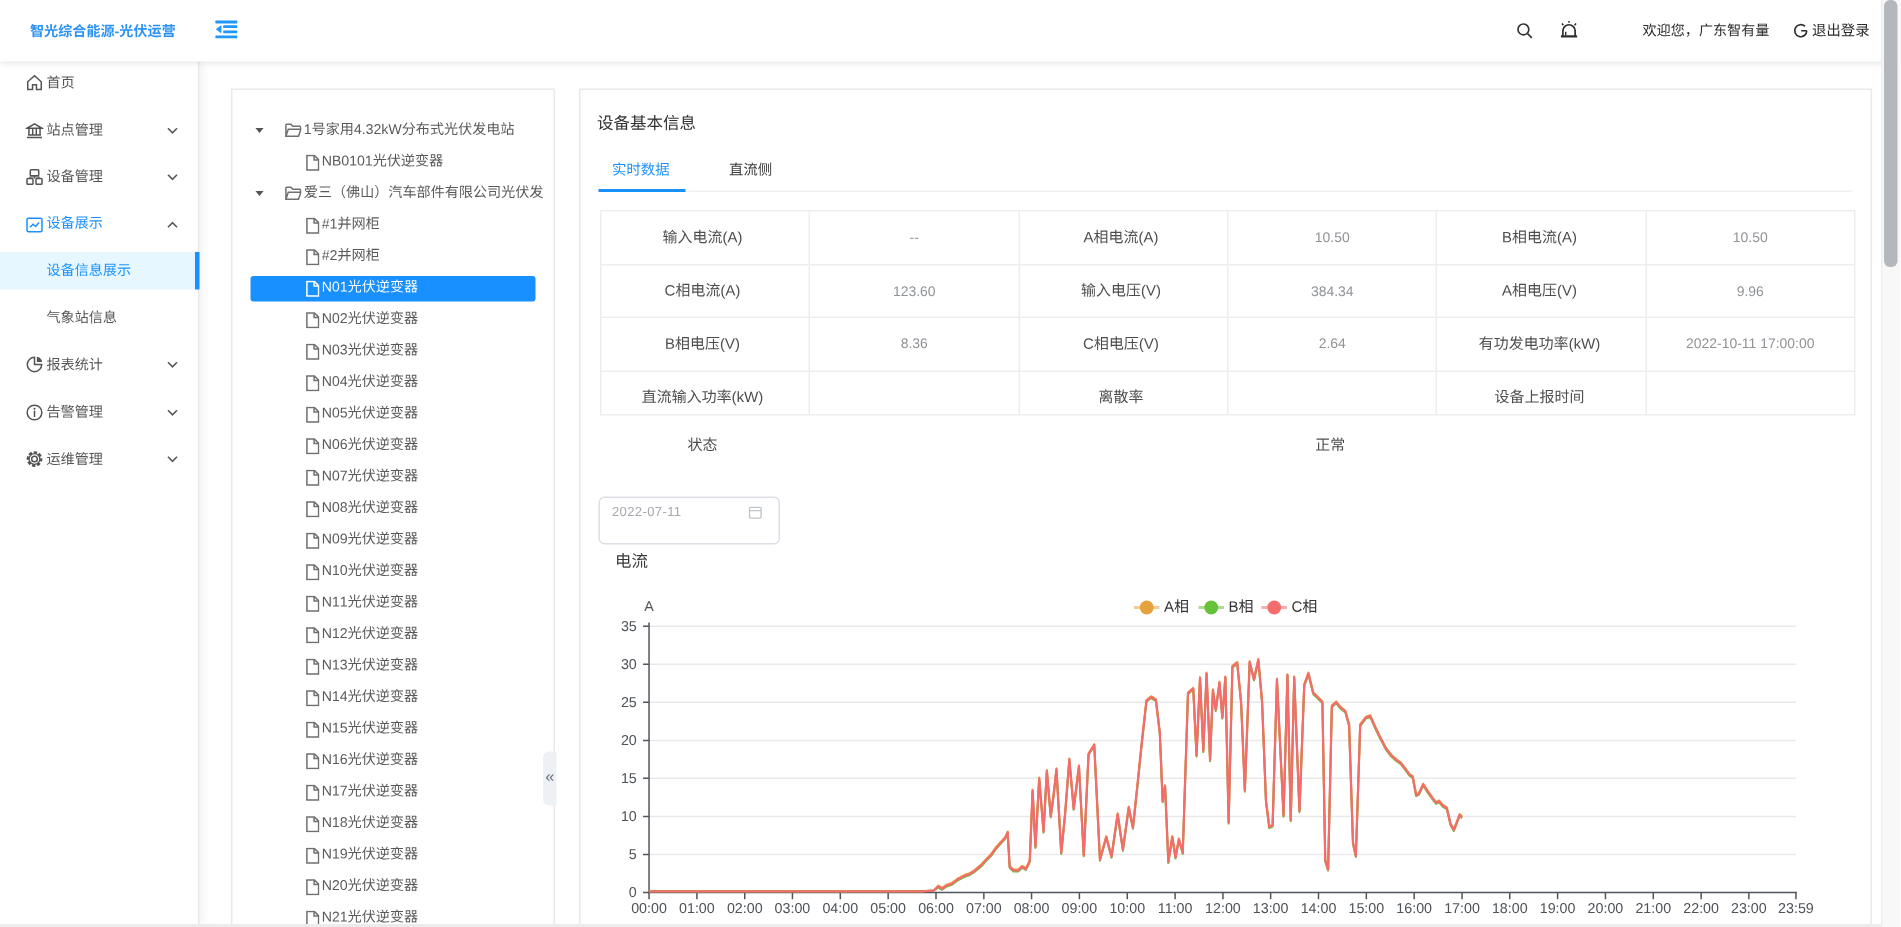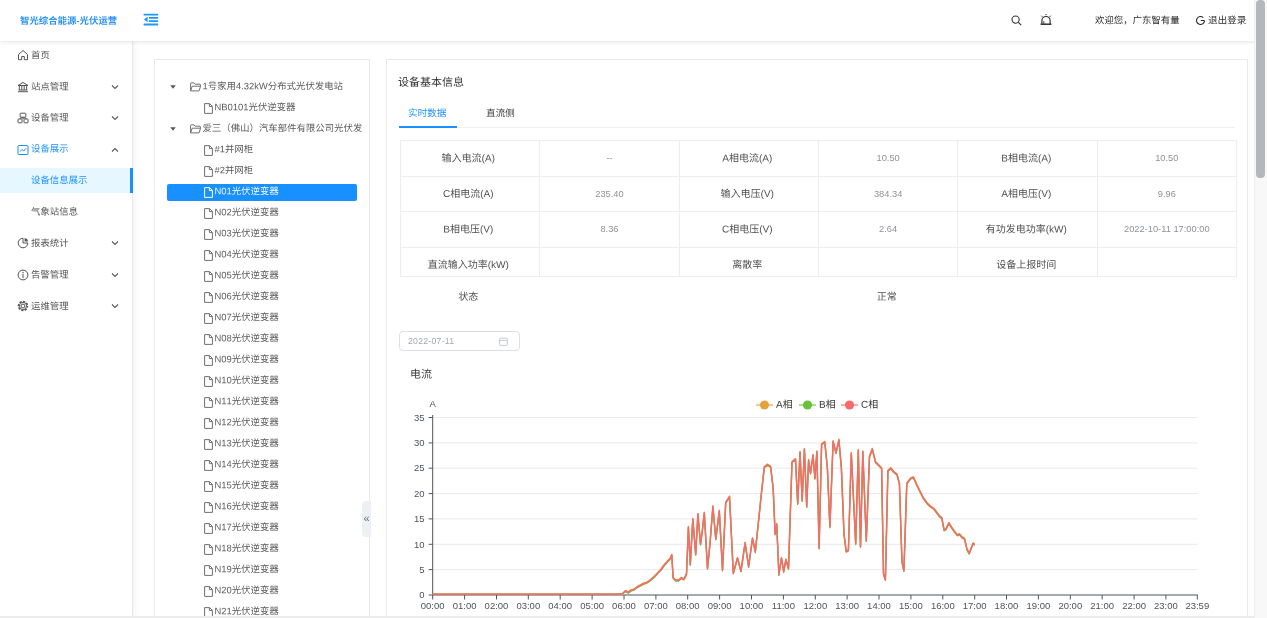--- a/index.html
+++ b/index.html
@@ -18,21 +18,21 @@
 .tsel{position:absolute;left:12px;top:124px;width:190px;height:17px;background:#1890ff;border-radius:2px;}
 #collbtn{position:absolute;left:362px;top:501px;width:9px;height:36px;background:#edf1f6;border-radius:4px 0 0 4px;color:#666c75;font-size:11px;line-height:34px;text-align:center;z-index:4;}
 #card{position:absolute;left:386px;top:59px;width:862px;height:600px;background:#fff;border:1px solid #e9e9e9;}
 #tabline{position:absolute;left:12px;top:66px;width:58px;height:2px;background:#1890ff;}
 #tabbar{position:absolute;left:12px;top:67px;width:836px;height:1px;background:#f0f0f0;}
 #tbl{position:absolute;left:13px;top:80px;border-collapse:collapse;table-layout:fixed;}
 #tbl td{border:1px solid #ededed;text-align:center;font-size:9.3px;width:139.33px;padding:0;}
 #tbl tr.r td{height:35.5px;}
 #tbl tr.last td{height:29px;}
 #tbl td.vl{color:#8f9296;}
-#dp{position:absolute;left:12px;top:271px;width:121px;height:20px;border:1px solid #dcdfe6;border-radius:4px;padding-left:28px;}
+#dp{position:absolute;left:12px;top:271px;width:121px;height:32px;border:1px solid #dcdfe6;border-radius:4px;padding-left:28px;}
 #dp .t{position:absolute;left:8px;top:0;line-height:19px;font-size:8.7px;color:#a3a8af;letter-spacing:.25px;}
 #dp svg{position:absolute;right:11px;top:5px;}
 #chart{position:absolute;left:4px;top:333px;}
 #sbtrack{position:absolute;right:0;top:0;width:13px;height:618px;background:#f8f8f8;border-left:1px solid #eeeeee;z-index:9;}
 #sbthumb{position:absolute;right:2px;top:0;width:9px;height:178px;background:#b4b8bd;border-radius:4px;}
 #botline{position:absolute;left:0;top:616px;width:1255px;height:2px;background:#ececec;z-index:8;}
 .hic{position:absolute;top:0;height:41px;display:flex;align-items:center;}
 </style>
 </head>
 <body>
@@ -253,21 +253,21 @@
         <tr class="r">
           <td></td>
           <td class="vl">--</td>
           <td></td>
           <td class="vl">10.50</td>
           <td></td>
           <td class="vl">10.50</td>
         </tr>
     <tr class="r">
           <td></td>
-          <td class="vl">235.40</td>
+          <td class="vl">123.60</td>
           <td></td>
           <td class="vl">384.34</td>
           <td></td>
           <td class="vl">9.96</td>
         </tr>
     <tr class="r">
           <td></td>
           <td class="vl">8.36</td>
           <td></td>
           <td class="vl">2.64</td>

